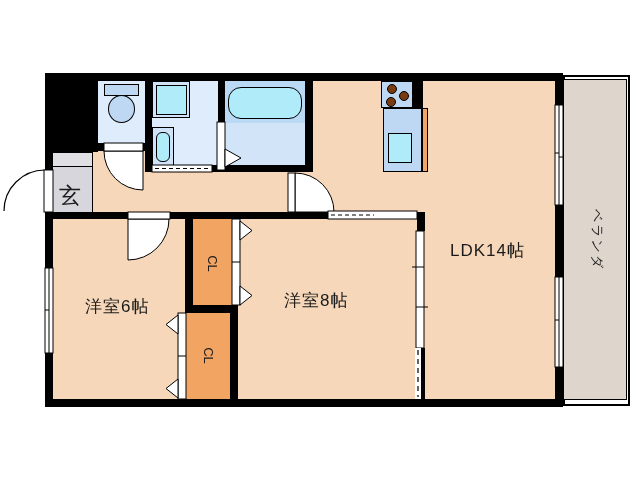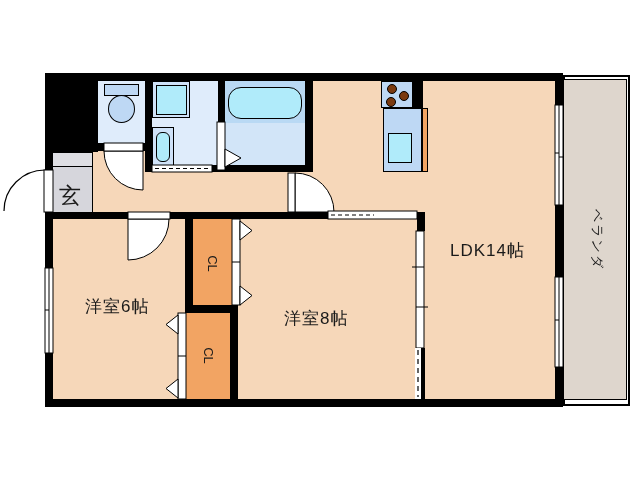--- a/index.html
+++ b/index.html
@@ -125,19 +125,19 @@
 
     <g>
       <rect x="555" y="277" width="8" height="90" fill="#fff" stroke="#000" stroke-width="1"></rect>
       <line x1="559" y1="277" x2="559" y2="367" stroke="#000" stroke-width="1"></line>
       <line x1="555" y1="320" x2="559" y2="320" stroke="#000" stroke-width="1"></line>
     </g>
   </svg>
 
   <div class="lbl" style="left:59px;top:181px;font-size:22px;">玄</div>
   <div class="lbl room-lbl" style="left:85px;top:295px;">洋室6帖</div>
-  <div class="lbl room-lbl" style="left:284px;top:307px;">洋室8帖</div>
+  <div class="lbl room-lbl" style="left:284px;top:289px;">洋室8帖</div>
   <div class="lbl room-lbl" style="left:450px;top:239px;">LDK14帖</div>
   <div class="lbl vert" style="left:199px;top:256px;width:26px;font-size:13px;">CL</div>
   <div class="lbl vert" style="left:195px;top:348px;width:26px;font-size:13px;">CL</div>
   <div class="lbl vert" style="left:568px;top:229px;width:58px;font-size:13px;letter-spacing:2px;">ベランダ</div>
 
 </div>
 
 </body></html>

